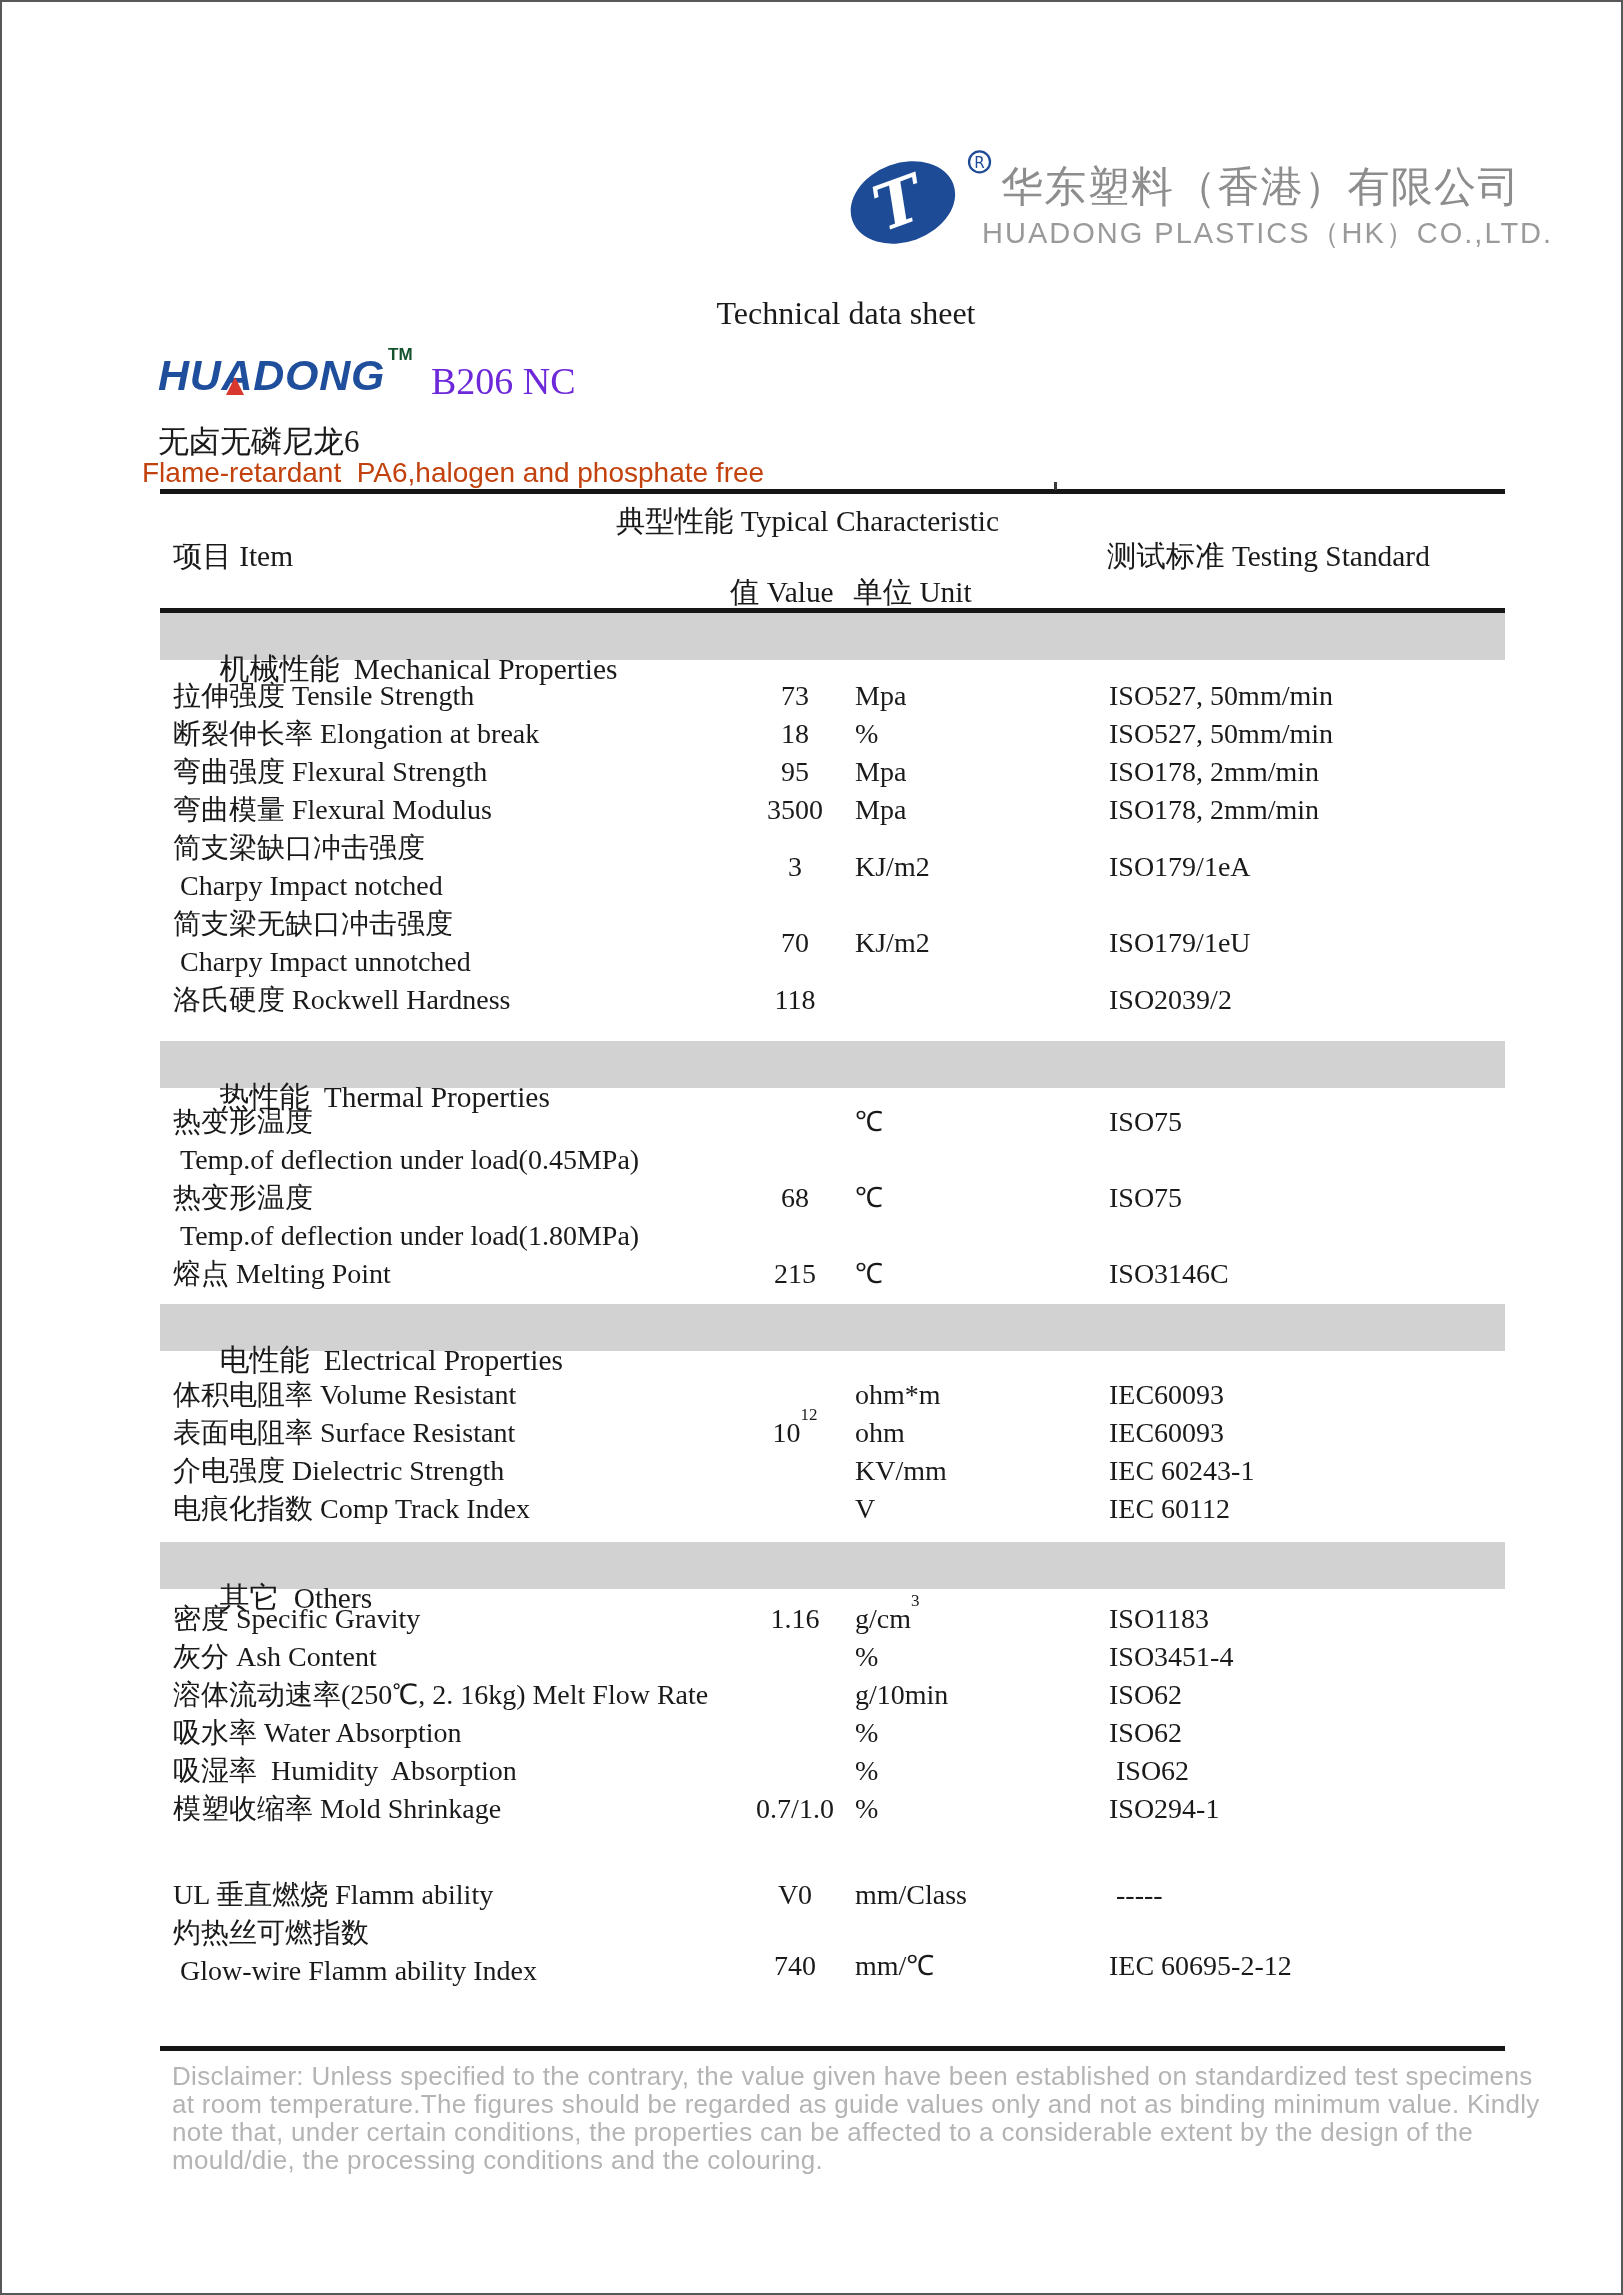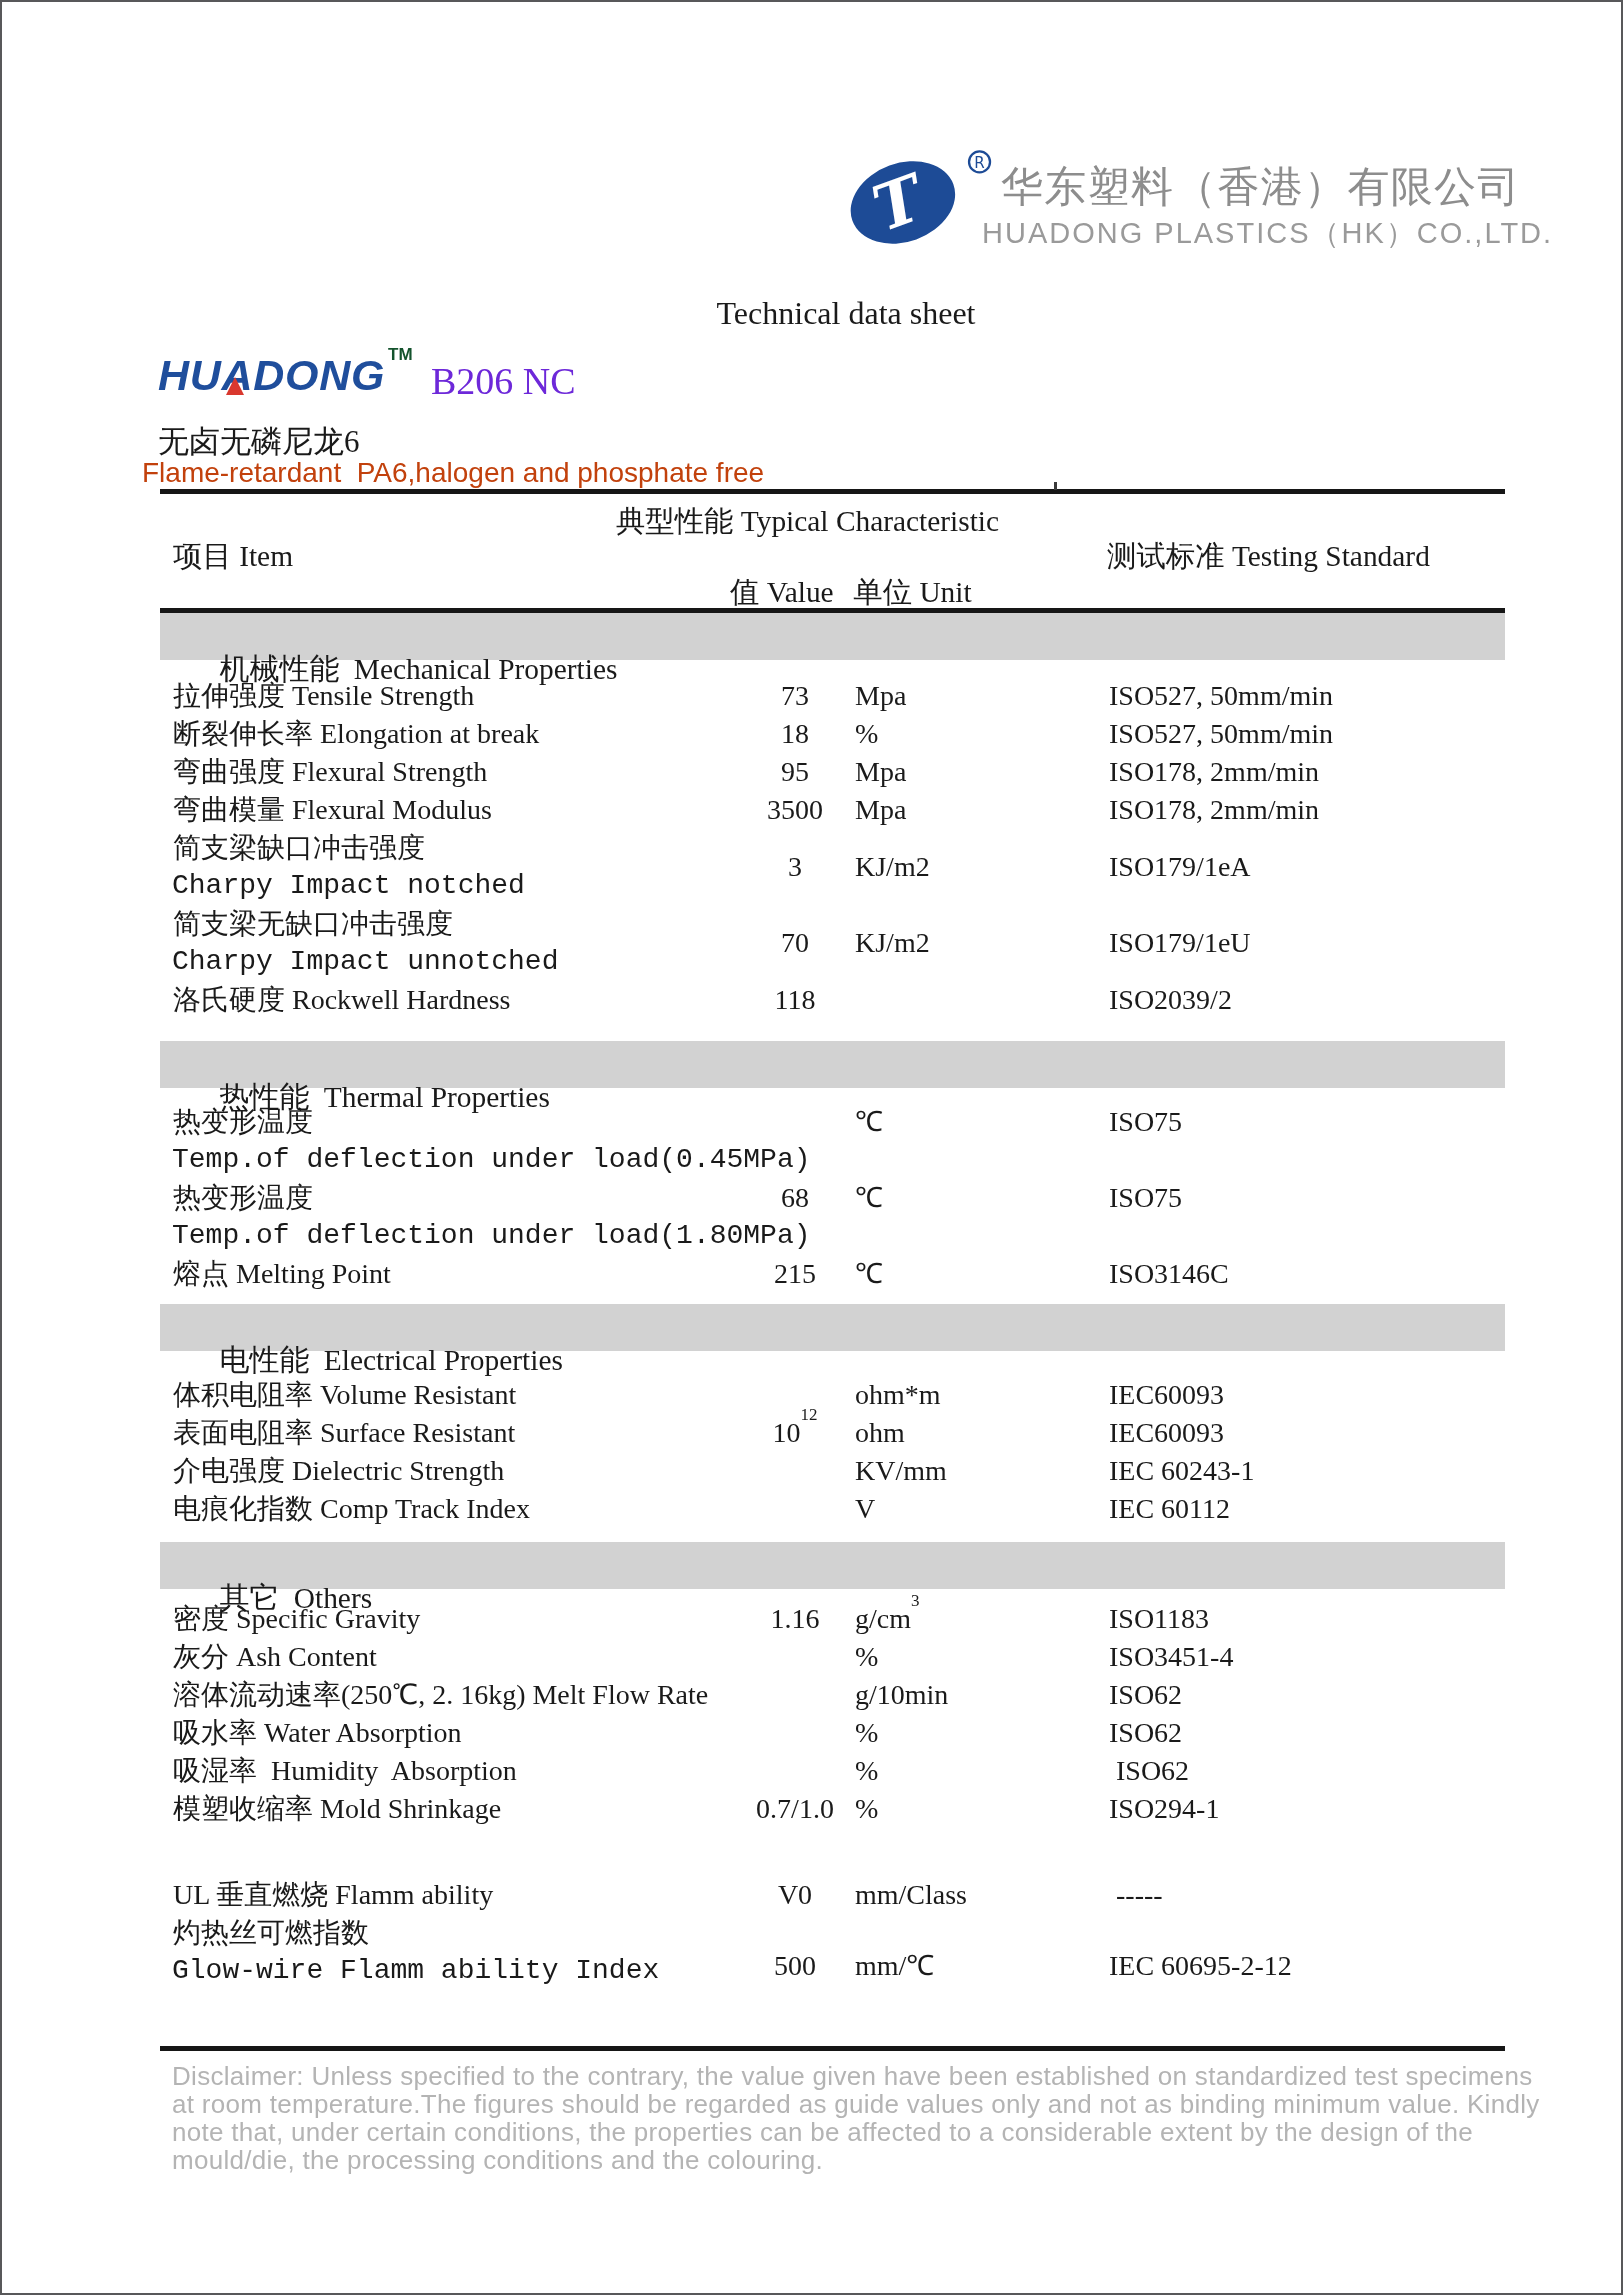--- a/index.html
+++ b/index.html
@@ -82,21 +82,21 @@
   .sec0 .rows{padding-top:17px;} .sec0{margin-bottom:21.6px;}
   .sec1 .rows{padding-top:15.7px;} .sec1{margin-bottom:10.5px;}
   .sec2 .rows{padding-top:25px;} .sec2{margin-bottom:14.4px;}
   .sec3 .rows{padding-top:10.5px;} .sec3{margin-bottom:35px;}
   .sec4 .rows{padding-top:13px;}
 
   .row{position:relative;height:38px;font-size:28px;}
   .row.double{height:76px;}
   .cell{position:absolute;line-height:38px;white-space:pre;}
   .l1{left:13px;top:0;}
-  .l2{left:12px;top:38px;font-family:Liberation Mono, monospace;}
+  .l2{left:20px;top:38px;}
   .vwrap{top:0;}
   .row.k-vm .vwrap{top:19px;}
   .row.k-v2 .vwrap{top:33px;}
   .c-value{left:576px;width:118px;text-align:center;}
   .c-unit{left:695px;}
   .c-std{left:949px;}
   sup.small{font-size:17px;position:relative;top:-11.8px;line-height:0;}
 
   
   .disclaimer{
@@ -318,21 +318,21 @@
           <div class="row">
     <span class="cell l1">UL 垂直燃烧 Flamm ability</span>
 
     <span class="cell vwrap c-value"><span class="v">V0</span></span>
     <span class="cell vwrap c-unit"><span class="u">mm/Class</span></span>
     <span class="cell vwrap c-std"> -----</span>
   </div>
           <div class="row double k-v2">
     <span class="cell l1">灼热丝可燃指数</span>
     <span class="cell l2">Glow-wire Flamm ability Index</span>
-    <span class="cell vwrap c-value"><span class="v">500</span></span>
+    <span class="cell vwrap c-value"><span class="v">740</span></span>
     <span class="cell vwrap c-unit"><span class="u">mm/℃</span></span>
     <span class="cell vwrap c-std">IEC 60695-2-12</span>
   </div>
         </div>
   </div>
     </div>
 
   <div class="rule rule-bottom"></div>
 
   <div class="disclaimer" id="disclaimer">

